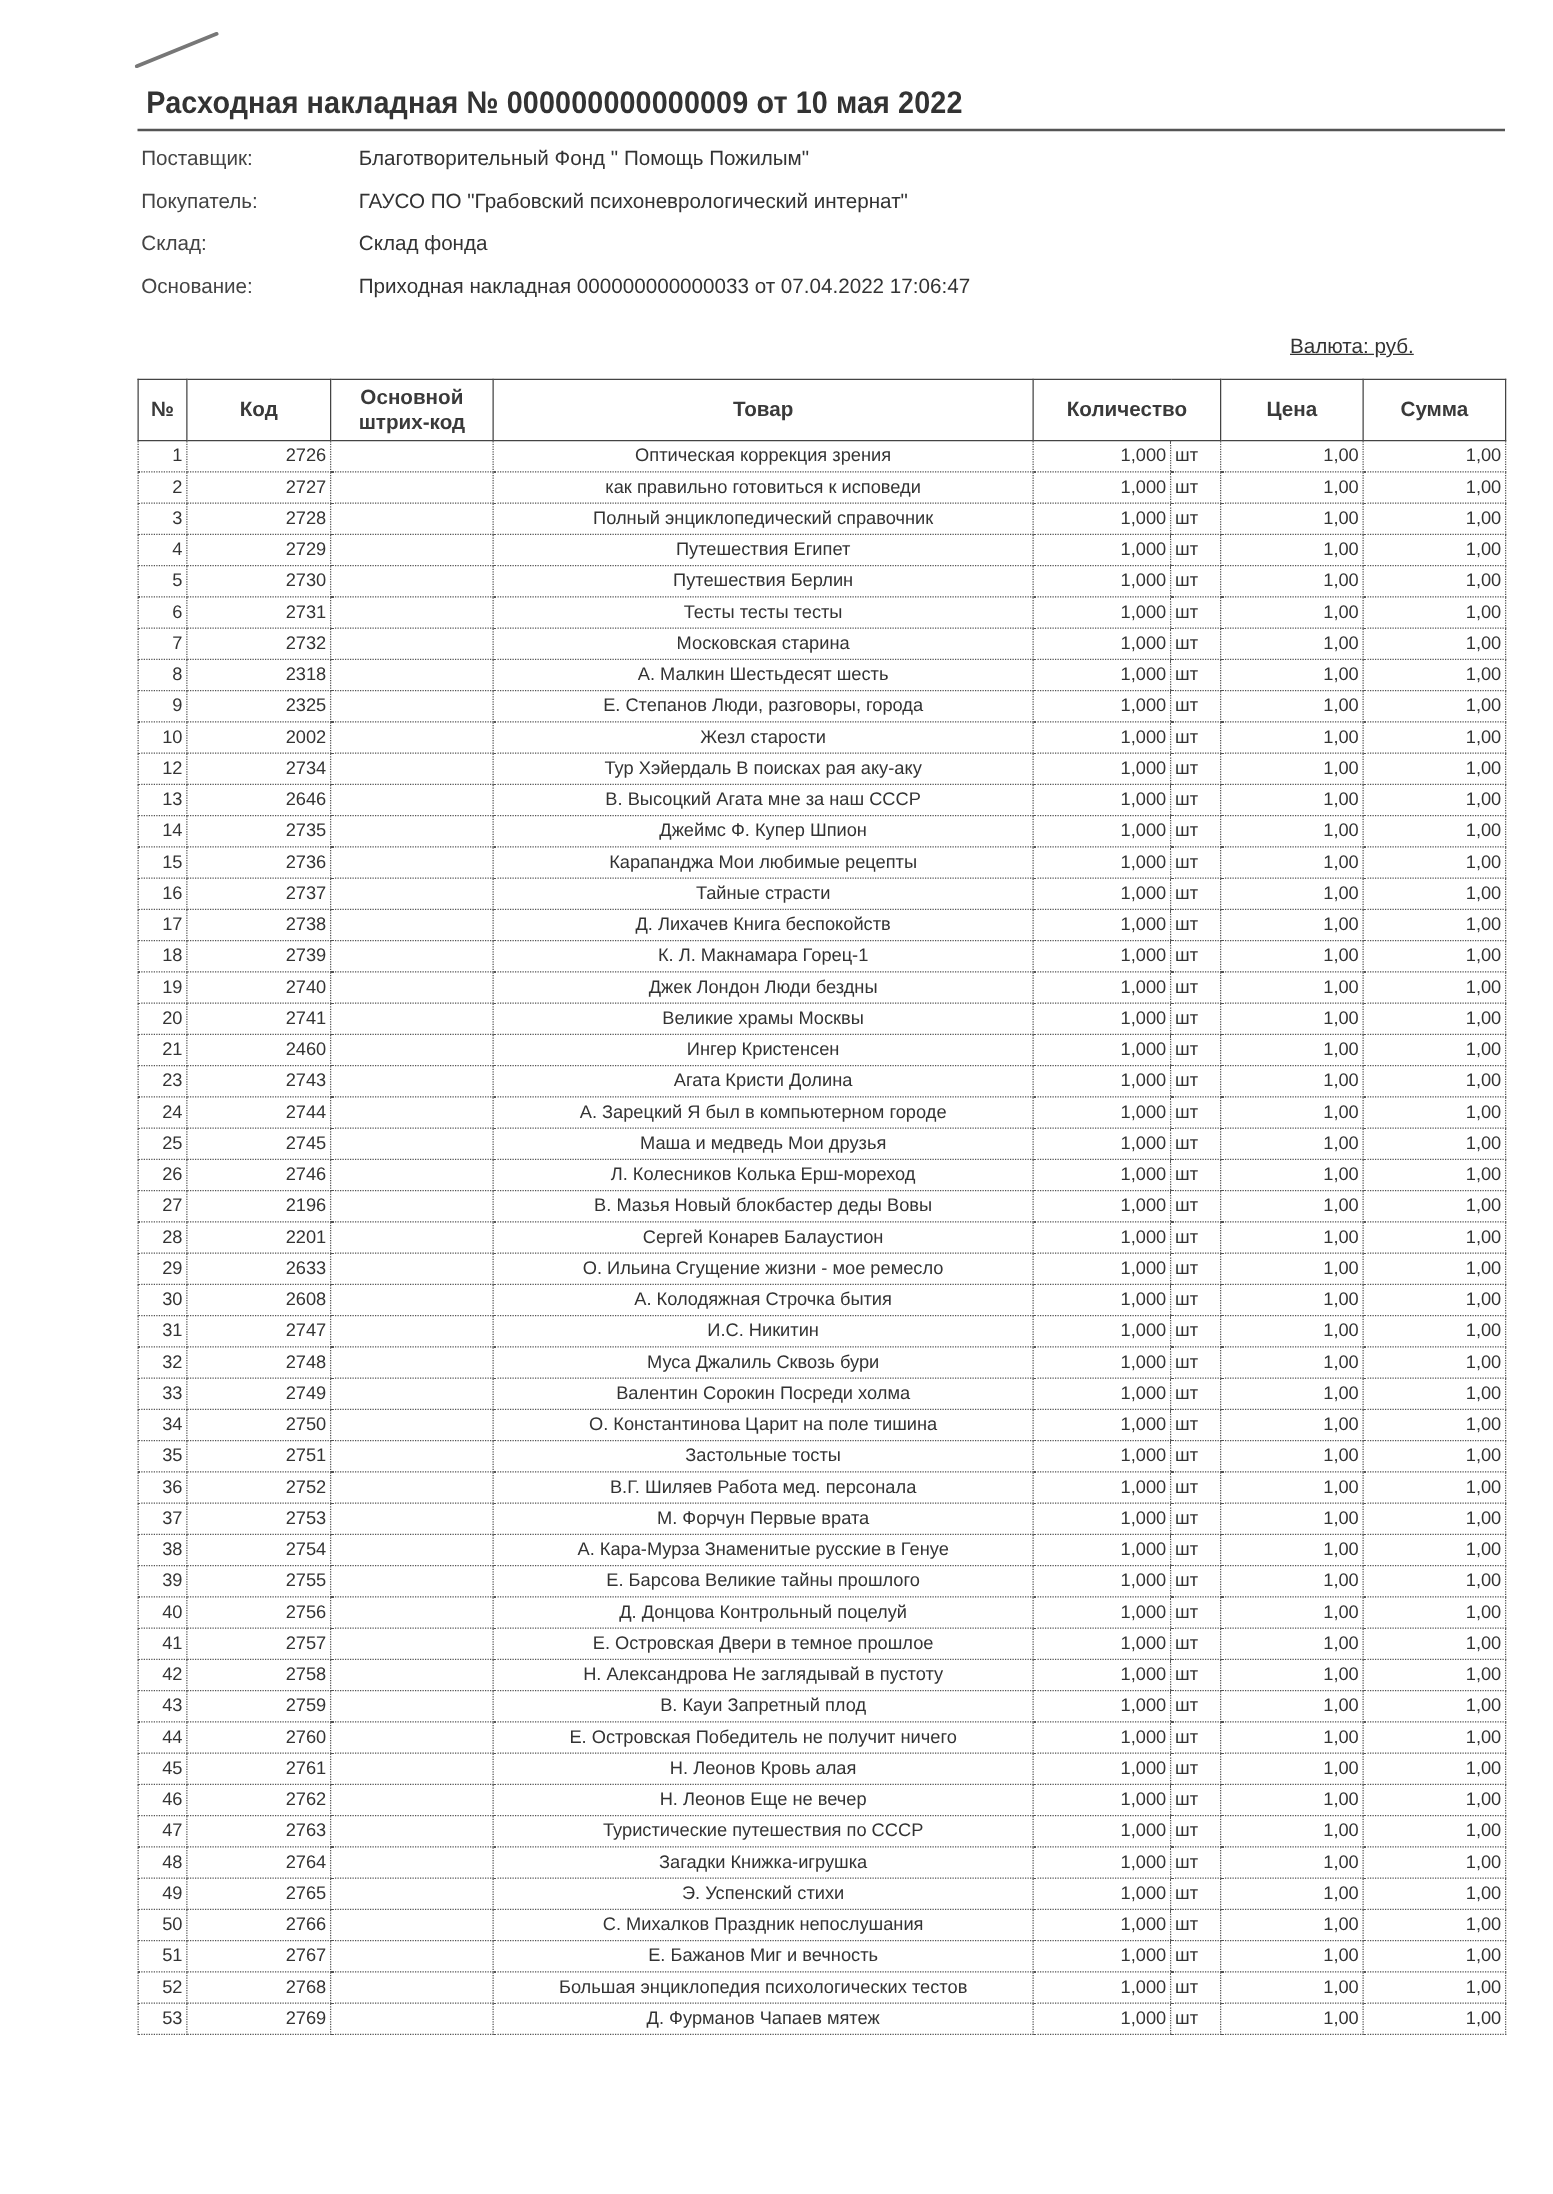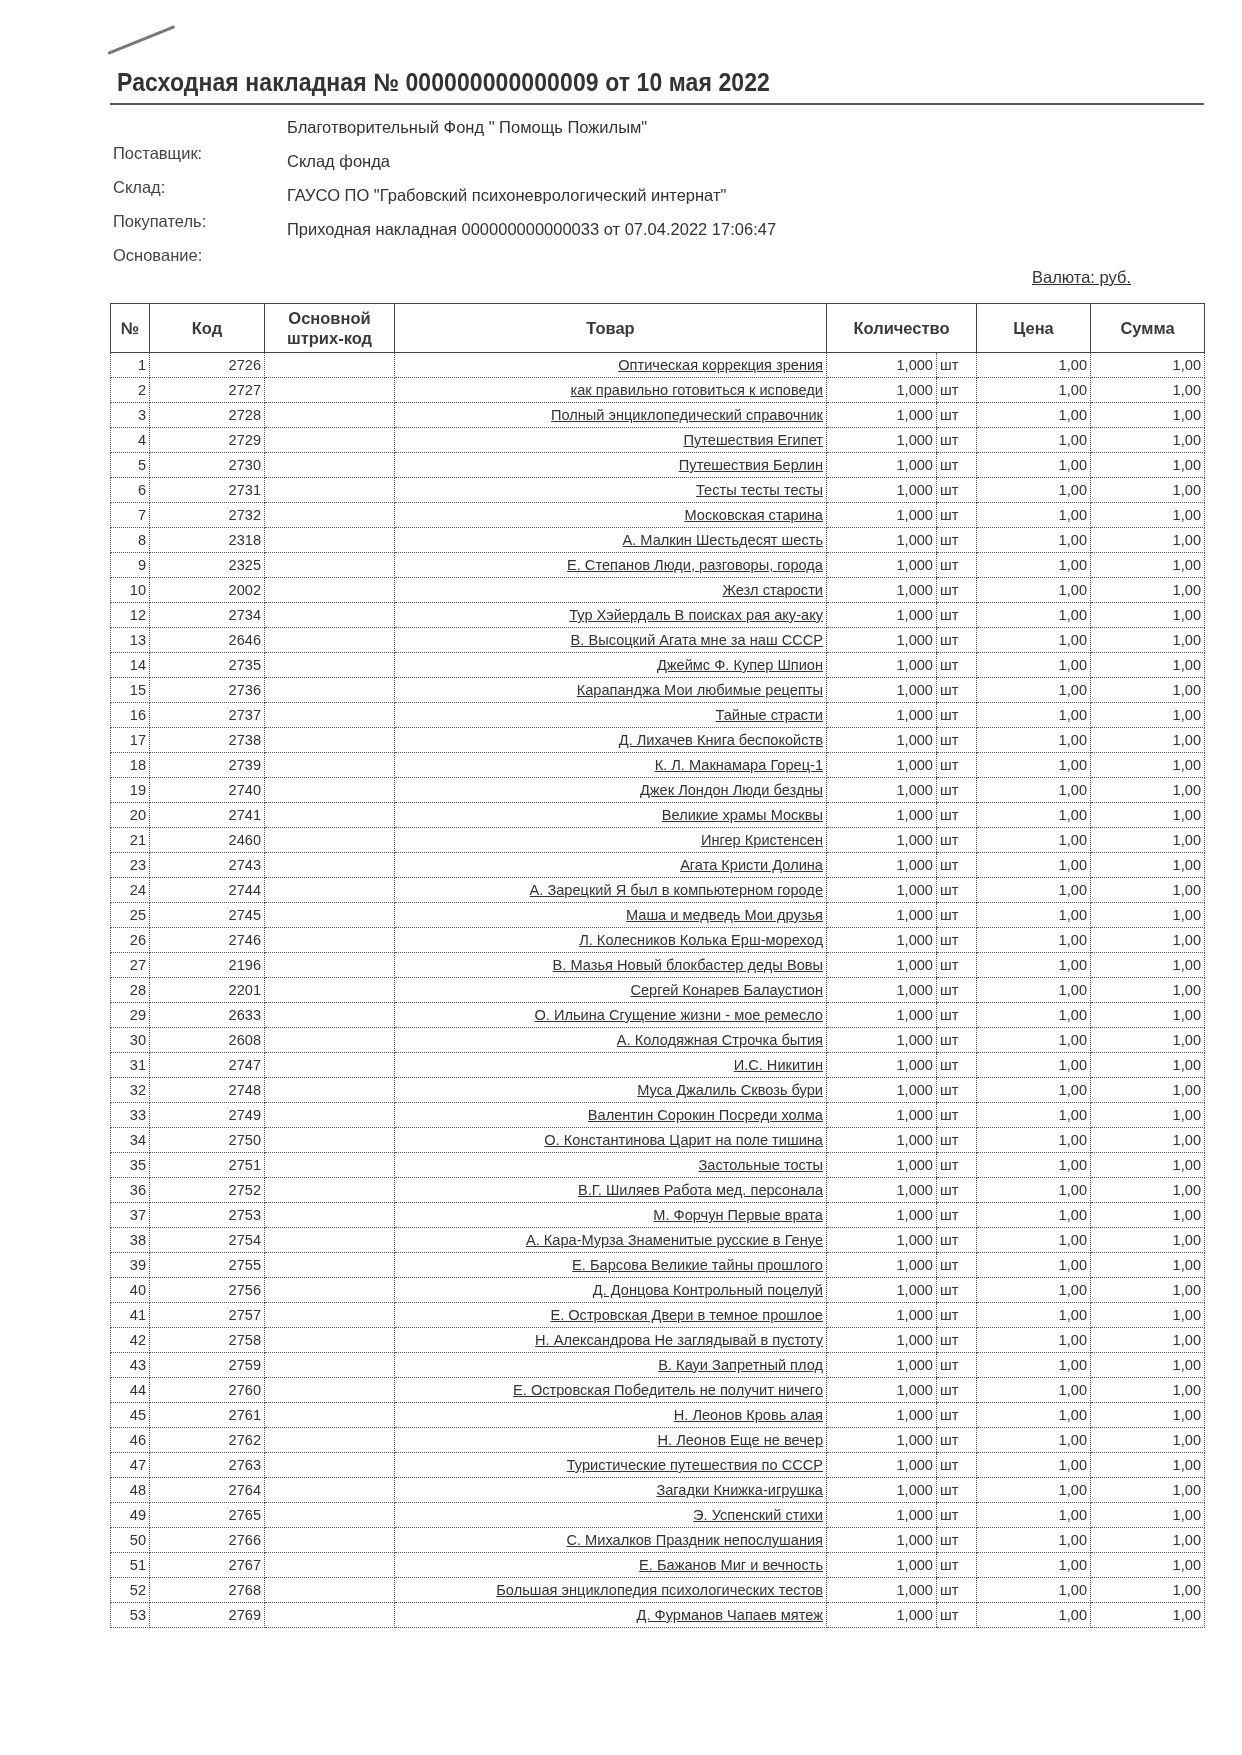--- a/index.html
+++ b/index.html
@@ -14,38 +14,38 @@
     .title {
       position: absolute; left: 117px; top: 68px;
       font-size: 25px; font-weight: bold; color: #333; letter-spacing: 0.1px;
       transform: scaleX(0.92); transform-origin: left top; white-space: nowrap;
     }
     .title-rule {
       position: absolute; left: 110px; top: 103px; width: 1094px; height: 2px; background: #555;
     }
     .info { position: absolute; left: 113px; top: 118px; font-size: 16.5px; }
     .info-row { height: 34px; display: flex; align-items: flex-start; }
-    .info-label { width: 174px; color: #444; margin-top: 26px; }
+    .info-label { width: 174px; color: #444; }
     .info-value { color: #333; white-space: nowrap; }
     .currency {
       position: absolute; right: 111px; top: 268px; font-size: 16.5px; color: #333; text-decoration: underline;
     }
     table.items {
       position: absolute; left: 110px; top: 303px; width: 1094px;
       border-collapse: collapse; table-layout: fixed; font-size: 14.6px; color: #333;
     }
     table.items th {
       border: 1.5px solid #444; font-weight: bold; font-size: 16.5px; color: #3a3a3a;
       height: 48px; padding: 0 4px; line-height: 20px; text-align: center;
     }
     table.items td {
       border: 1px dotted #555; height: 24px; padding: 0 3px; white-space: nowrap; overflow: hidden;
     }
     td.num, td.code, td.qty, td.price, td.sum { text-align: right; }
-    td.name { text-align: right; text-decoration: underline; }
+    td.name { text-align: center; }
     td.unit { text-align: left; border-left: 1px dotted #555; }
     td.qty { border-right: none !important; padding-right: 2px; }
     .col-num { width: 39px; }
     .col-code { width: 115px; }
     .col-bar { width: 130px; }
     .col-name { width: 432px; }
     .col-qty { width: 110px; }
     .col-unit { width: 40px; }
     .col-price { width: 114px; }
     .col-sum { width: 114px; }
@@ -57,26 +57,26 @@
 
 <div class="title">Расходная накладная № 000000000000009 от 10 мая 2022</div>
 <div class="title-rule"></div>
 
 <div class="info">
   <div class="info-row">
     <span class="info-label">Поставщик:</span>
     <span class="info-value">Благотворительный Фонд " Помощь Пожилым"</span>
   </div>
   <div class="info-row">
+    <span class="info-label">Покупатель:</span>
+    <span class="info-value">ГАУСО ПО "Грабовский психоневрологический интернат"</span>
+  </div>
+  <div class="info-row">
     <span class="info-label">Склад:</span>
     <span class="info-value">Склад фонда</span>
-  </div>
-  <div class="info-row">
-    <span class="info-label">Покупатель:</span>
-    <span class="info-value">ГАУСО ПО "Грабовский психоневрологический интернат"</span>
   </div>
   <div class="info-row">
     <span class="info-label">Основание:</span>
     <span class="info-value">Приходная накладная 000000000000033 от 07.04.2022 17:06:47</span>
   </div>
 </div>
 
 <div class="currency">Валюта: руб.</div>
 
 <table class="items">

